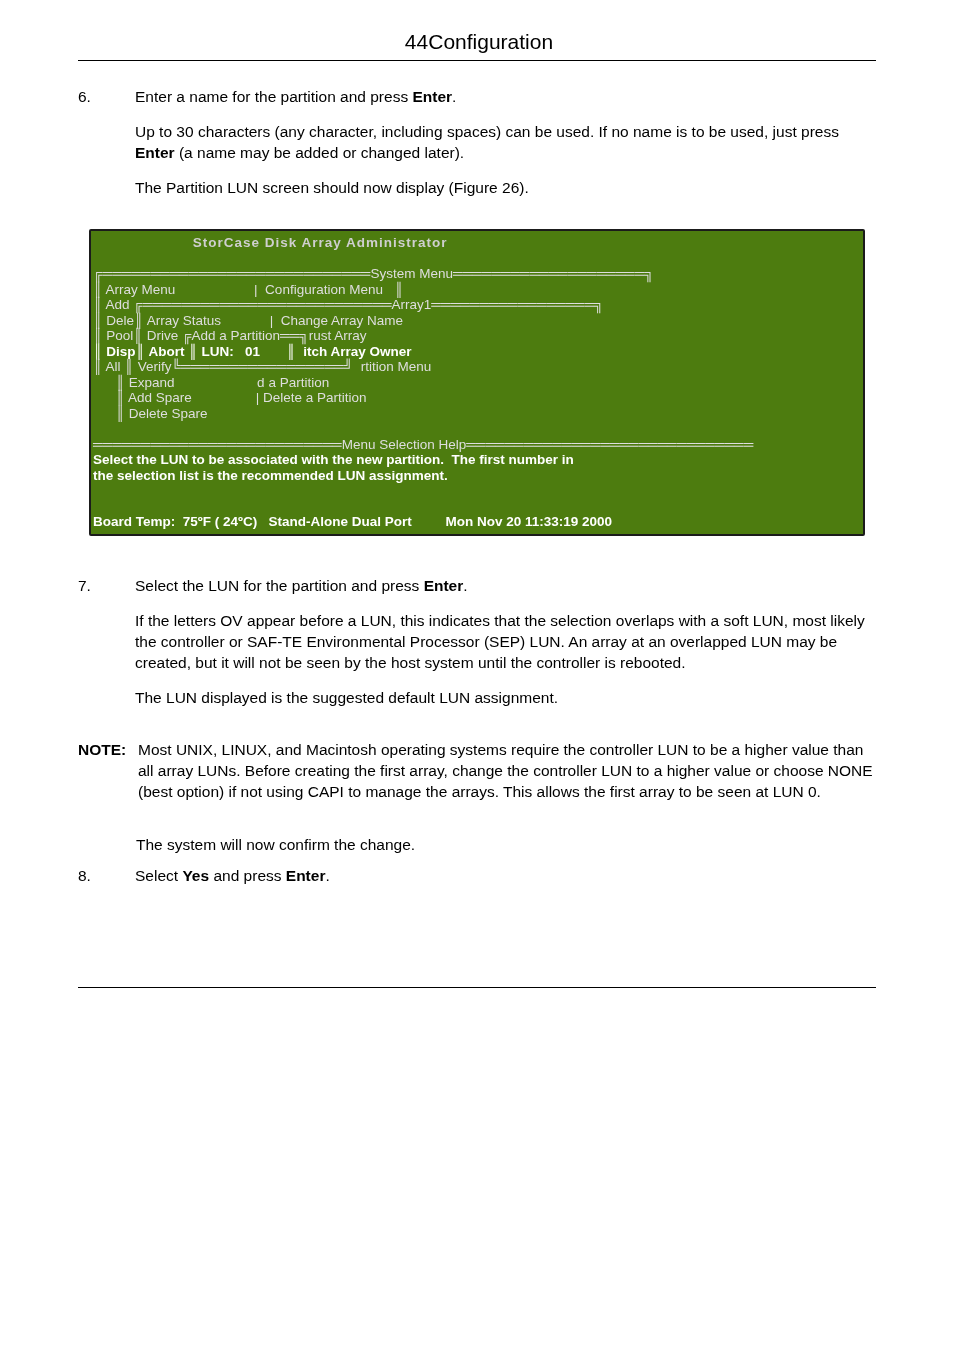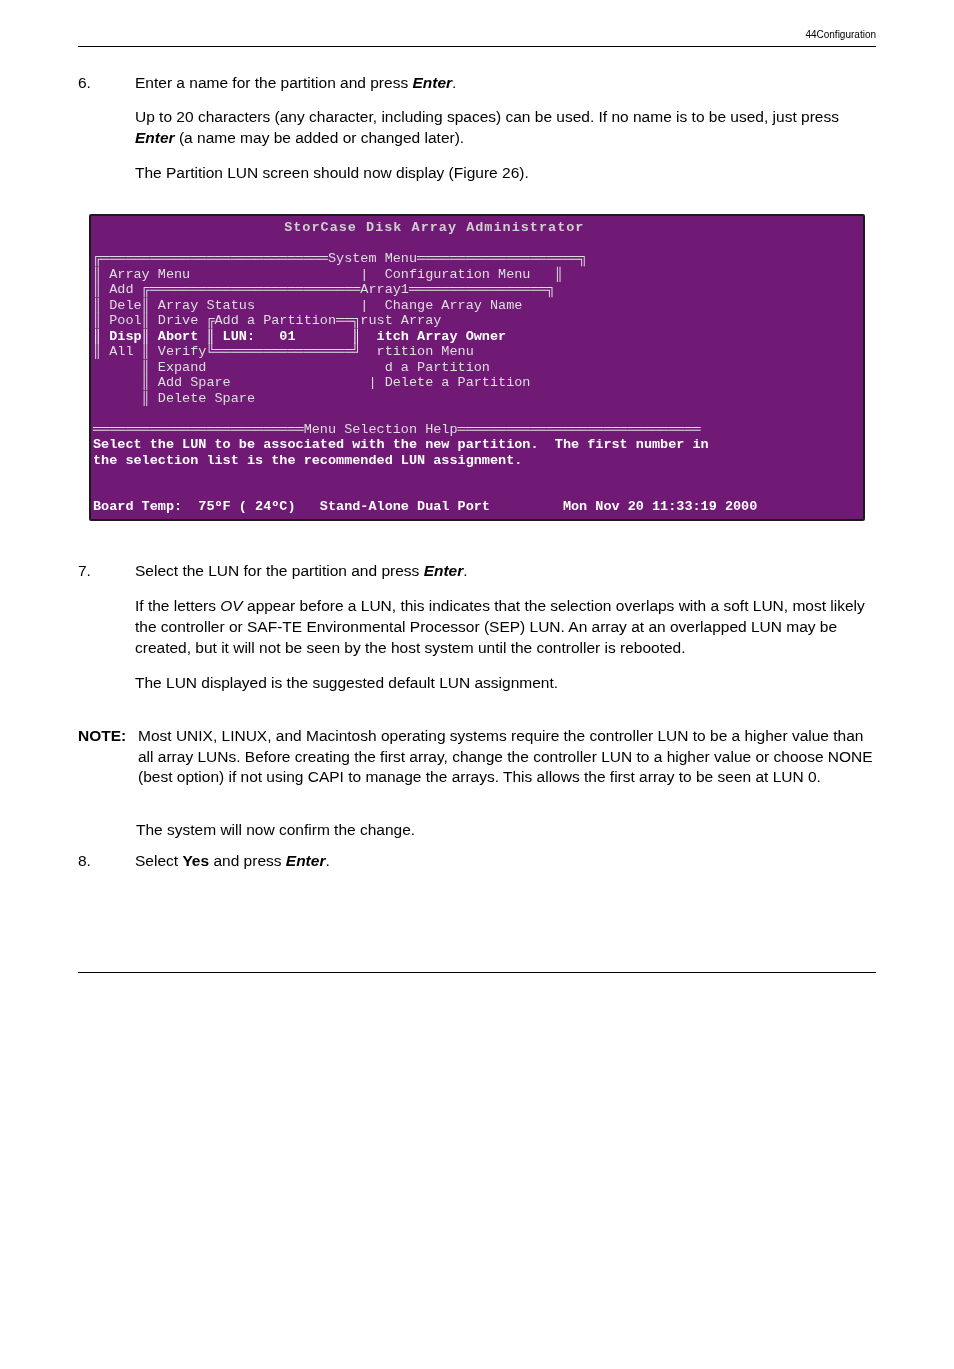--- a/index.html
+++ b/index.html
@@ -12,23 +12,23 @@
   }
   .page {
     width: 954px;
     min-height: 1369px;
     box-sizing: border-box;
     padding: 28px 78px 30px 78px;
     position: relative;
   }
   .header-row {
     display: flex;
-    justify-content: flex-end;
+    justify-content: center;
     padding-left: 4px;
-    font-size: 10px;
+    font-size: 21px;
   }
   .header-rule {
     border: none;
     border-top: 1.5px solid #000;
     margin: 4px 0 0 0;
   }
   .step-row {
     display: flex;
     gap: 45px;
     margin-top: 26px;
@@ -54,42 +54,42 @@
     margin-left: 0;
   }
   .note-label {
     font-weight: bold;
     flex: 0 0 auto;
     width: 56px;
   }
   .note-body { flex: 1; }
   .note-body p { margin: 0; }
   .bold { font-weight: bold; }
-  .italic { font-style: italic; }
+  .italic { }
 
   
   .term-wrap {
     margin: 30px 0 20px 0;
     display: flex;
     justify-content: center;
   }
   .term-outer {
     width: 772px;
     background: #1b1b1b;
     border: 2.5px solid #1b1b1b;
     border-radius: 2px;
     padding: 0;
   }
   .term {
-    font-family: Liberation Mono, monospace;
+    font-family: Liberation Sans, sans-serif;
     font-size: 13.5px;
     line-height: 1.15;
     white-space: pre;
     color: #dedede;
-    background: #701a75;
+    background: #4d7c0f;
     padding: 4px 2px;
     letter-spacing: 0;
   }
   .term .hl {
     color: #fff;
     font-weight: bold;
   }
   .term .sc {
     color: #cfcfcf;
     font-weight: bold;
@@ -129,21 +129,21 @@
   </div>
   <hr class="header-rule">
 
   <div class="step-row">
     <div class="step-num">6.</div>
     <div class="step-body">
       <p>
         <span>Enter a name for the partition and press </span><span class="bold italic">Enter</span><span>.</span>
       </p>
       <p>
-        <span>Up to 20 characters (any character, including spaces) can be used.  If no name is to be used, just press </span><span class="bold italic">Enter</span><span> (a name may be added or changed later).</span>
+        <span>Up to 30 characters (any character, including spaces) can be used.  If no name is to be used, just press </span><span class="bold italic">Enter</span><span> (a name may be added or changed later).</span>
       </p>
       <p>The Partition LUN screen should now display (Figure 26).</p>
     </div>
   </div>
 
   <div class="term-wrap">
     <div class="term-outer">
 <div class="term"><span class="sc">                     StorCase Disk Array Administrator                     </span>
 <span></span>
 <span>╔════════════════════════════System Menu════════════════════╗</span>

